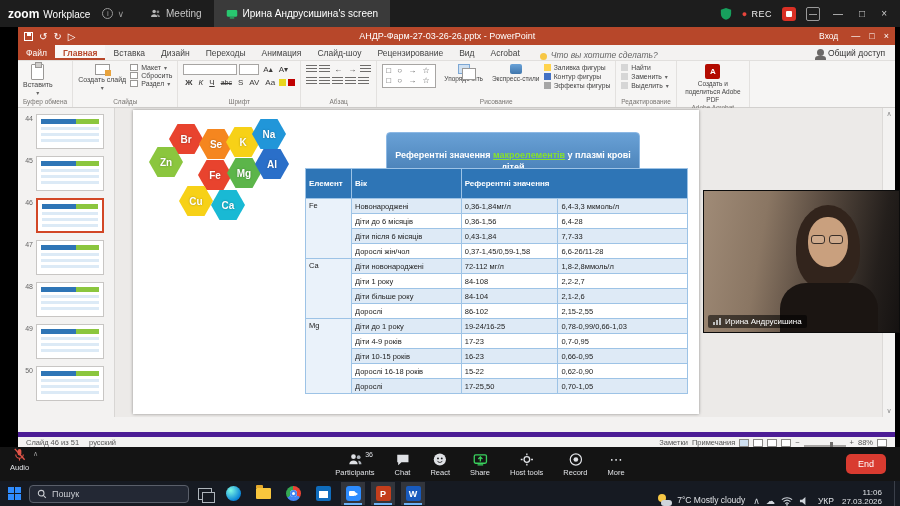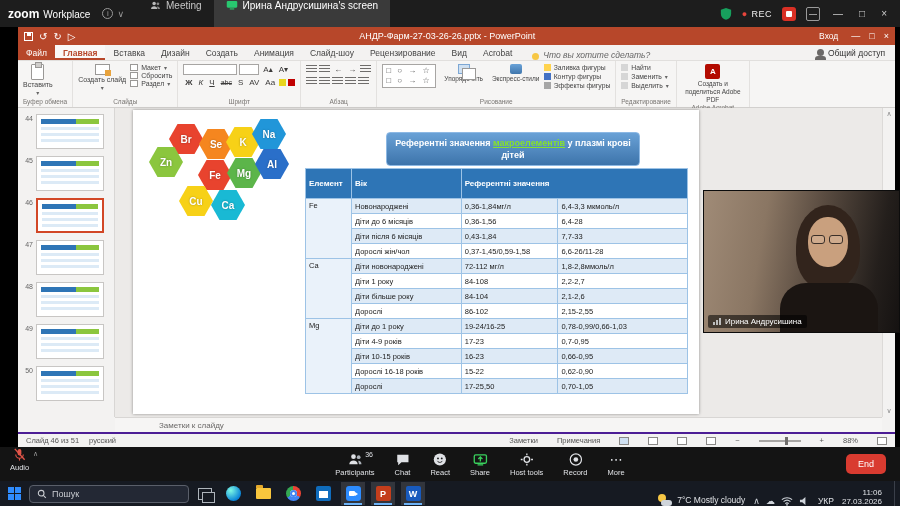--- a/index.html
+++ b/index.html
@@ -9,21 +9,21 @@
 
   
   .zbar { position:absolute; left:0; top:0; width:900px; height:27px; background:#1d1d1d;
     display:flex; align-items:center; color:#e8e8e8; }
   .zlogo { display:flex; align-items:baseline; gap:4px; padding:0 8px; }
   .zlogo .b { font-weight:bold; font-size:12px; color:#fff; }
   .zlogo .r { font-size:10px; color:#fff; }
   .zinfo { width:11px; height:11px; border:1px solid #9a9a9a; border-radius:50%;
     font-size:8px; color:#9a9a9a; text-align:center; line-height:10px; margin:0 4px; }
   .zcaret { color:#9a9a9a; font-size:9px; margin-right:14px; }
-  .ztab { height:27px; display:flex; align-items:flex-start; gap:5px; padding:0 12px;
+  .ztab { height:27px; display:flex; align-items:center; gap:5px; padding:0 12px;
     font-size:10px; color:#c7c7c7; }
   .ztab.active { background:#3a3a3a; color:#fff; }
   .zbar-right { margin-left:auto; display:flex; align-items:center; gap:10px; padding-right:10px; }
   .rec { display:flex; align-items:center; gap:4px; font-size:9px; color:#eee; letter-spacing:.5px; }
   .rec .dot { color:#e8453c; font-size:9px; }
   .redbtn { width:14px; height:14px; background:#d93025; border-radius:3px; position:relative; }
   .redbtn::after { content:""; position:absolute; inset:4px; background:#fff; border-radius:1px; }
   .graygrid { width:14px; height:14px; border:1px solid #9a9a9a; border-radius:2px; position:relative; }
   .graygrid::after { content:""; position:absolute; left:2px; right:2px; top:6px; border-top:1px solid #9a9a9a; }
   .winctl { font-size:10px; color:#cfcfcf; padding:0 3px; }
@@ -107,21 +107,21 @@
   .editarea { position:absolute; left:97px; top:81px; right:13px; bottom:30px; background:#eceae8; }
   .slide { position:absolute; left:18px; top:2px; width:566px; height:304px; background:#fff;
     box-shadow:0 0 3px rgba(0,0,0,.4); }
   .hexbox { position:absolute; left:8px; top:6px; width:160px; height:112px; }
   .hex { position:absolute; width:34px; height:30px;
     clip-path:polygon(25% 0,75% 0,100% 50%,75% 100%,25% 100%,0 50%);
     display:flex; align-items:center; justify-content:center;
     color:#fff; font-weight:bold; font-size:10px; text-shadow:0 0 2px rgba(0,0,0,.35); }
   .stitle { position:absolute; left:253px; top:22px; width:254px; min-height:34px;
     background:linear-gradient(#69a1d6,#3d74ab); border:1px solid #8cb8e4; border-radius:4px;
-    color:#fff; font-weight:bold; font-size:9px; text-align:center; padding:4px 6px; line-height:12px; }
+    color:#fff; font-weight:bold; font-size:9px; text-align:center; padding:16px 6px; line-height:12px; }
   .stitle .hl { color:#86e02e; text-decoration:underline; }
   .snote { position:absolute; left:27px; top:156px; width:133px; height:104px; background:#f9bc6f;
     color:#1f3f77; font-weight:bold; font-size:7.8px; text-align:center; padding:5px 4px; line-height:10px; }
   .snote .metals { background:#fff; padding:0 2px; }
   .stable { position:absolute; left:172px; top:58px; width:383px; border-collapse:collapse;
     font-size:7.5px; color:#222; }
   .stable th, .stable td { border:1px solid #9dc3e6; padding:1px 3px; text-align:left; vertical-align:middle; }
   .stable th { background:#2e75b6; color:#fff; font-size:8px; height:30px; }
   .stable td { height:15px; }
   .stable tr.band-a td { background:#deeaf6; }
@@ -132,23 +132,23 @@
 
   .vscroll { position:absolute; right:0; top:81px; width:13px; bottom:30px; background:#f3f2f1;
     border-left:1px solid #dcdad8; display:flex; flex-direction:column; align-items:center;
     justify-content:space-between; padding:2px 0; font-size:7px; color:#888; }
   .vthumb { width:7px; height:60px; background:#c8c6c4; border-radius:3px; }
 
   .notespane { position:absolute; left:97px; right:13px; bottom:15px; height:15px; background:#f6f5f4;
     border-top:1px solid #d8d6d4; display:flex; align-items:center; padding-left:44px;
     font-size:8px; color:#6a6867; }
   .statusbar { position:absolute; left:0; right:0; bottom:0; height:15px; background:#f3f2f1;
-    border-top:2px solid #4c1d95; display:flex; align-items:center; gap:10px; padding:0 8px;
+    border-top:5px solid #4c1d95; display:flex; align-items:center; gap:10px; padding:0 8px;
     font-size:7.5px; color:#555; }
-  .sb-right { margin-left:auto; display:flex; align-items:center; gap:19px; }
+  .sb-right { margin-left:auto; display:flex; align-items:flex-end; gap:4px; }
   .vico { width:10px; height:8px; border:1px solid #8a8886; background:#fff; }
   .vico.sel { background:#cfe0f1; }
   .ztrack { width:42px; height:2px; background:#a7a5a3; position:relative; }
   .ztrack::after { content:""; position:absolute; left:26px; top:-3px; width:3px; height:8px; background:#6f6d6b; }
 
   
   .webcam { position:absolute; left:703px; top:190px; width:197px; height:143px; z-index:40;
     background:linear-gradient(100deg,#a08b77 0%,#8a7663 30%,#5a4c41 55%,#241f1c 85%,#151211 100%);
     overflow:hidden; border:1px solid #0c0c0c; }
   .hair { position:absolute; left:92px; top:14px; width:64px; height:84px; background:#32241c;
@@ -281,21 +281,21 @@
         <span>×</span>
       </div>
     </div>
 
     <div class="ptabrow">
       <span id="ribbonTabs" style="display:flex">
           <span class="ptab file">Файл</span>
           <span class="ptab active">Главная</span>
           <span class="ptab">Вставка</span>
           <span class="ptab">Дизайн</span>
-          <span class="ptab">Создать</span>
+          <span class="ptab">Переходы</span>
           <span class="ptab">Анимация</span>
           <span class="ptab">Слайд-шоу</span>
           <span class="ptab">Рецензирование</span>
           <span class="ptab">Вид</span>
           <span class="ptab">Acrobat</span>
         </span>
       <span class="tellme">
         <span class="bulb"></span>
         <span>Что вы хотите сделать?</span>
       </span>
@@ -583,23 +583,20 @@
         </table>
       </div>
     </div>
 
     <div class="vscroll">
       <span>∧</span>
       <span class="vthumb"></span>
       <span>∨</span>
     </div>
 
-    <div class="notespane">
-      <span>Заметки к слайду</span>
-    </div>
 
     <div class="statusbar">
       <span>Слайд 46 из 51</span>
       <span>русский</span>
       <div class="sb-right">
         <span>Заметки</span>
         <span>Примечания</span>
         <span class="vico sel"></span>
         <span class="vico"></span>
         <span class="vico"></span>

